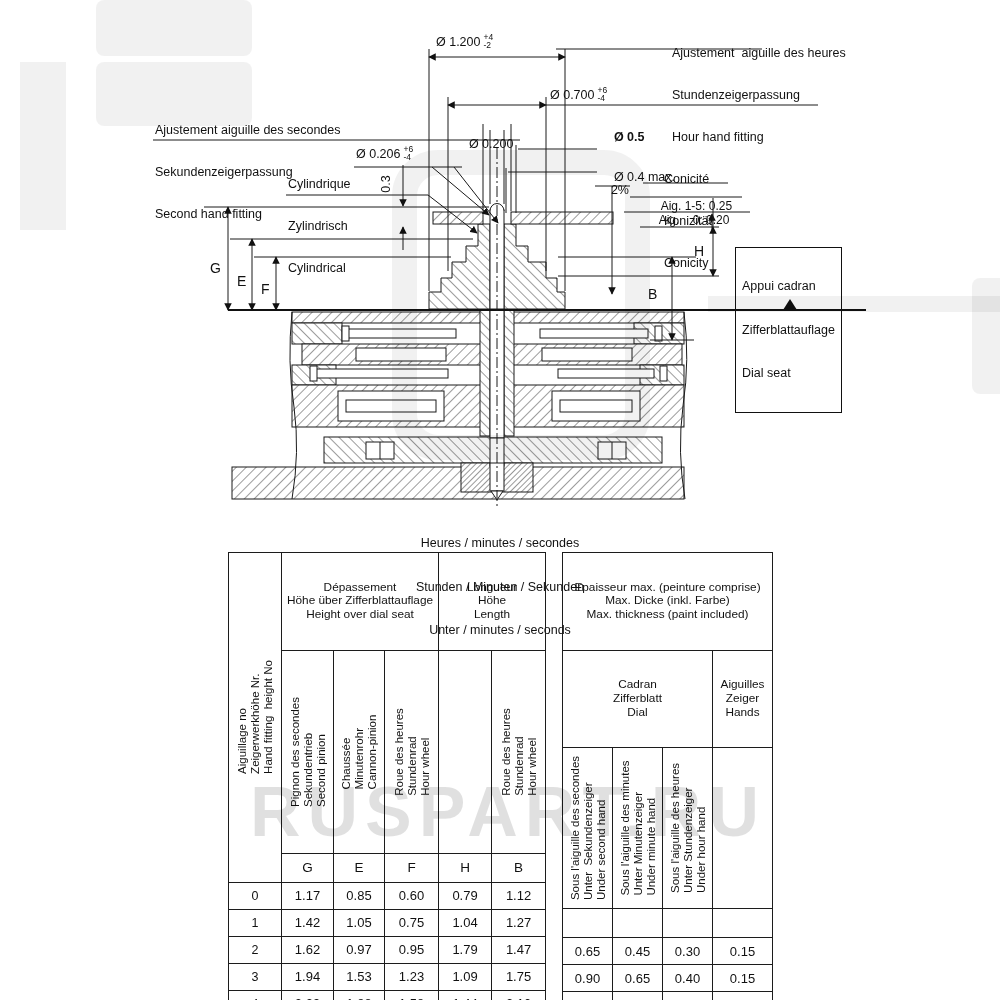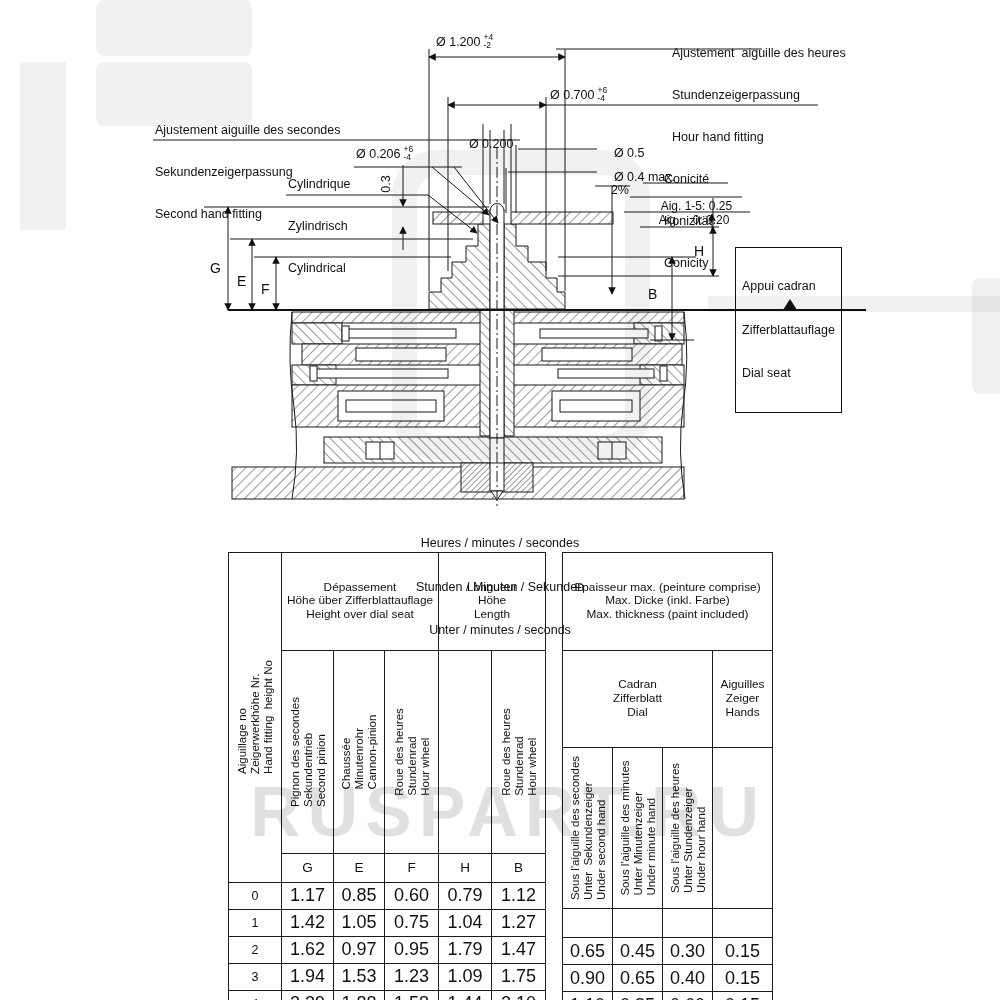--- a/index.html
+++ b/index.html
@@ -16,21 +16,21 @@
   .boxed{border:1.4px solid #111;padding:2px 6px;line-height:14.5px;background:transparent;}
   .caption{text-align:center;line-height:14.5px;}
   
   table.dt{position:absolute;border-collapse:collapse;table-layout:fixed;z-index:2;background:transparent;border:1.5px solid #161616;}
   table.dt td{border:1px solid #1c1c1c;padding:0;text-align:center;vertical-align:middle;overflow:hidden;}
   .ghead{font-size:11.8px;line-height:13.8px;white-space:pre;}
   .rotwrap{position:relative;width:100%;}
   .rcell{transform:translate(-50%,-50%) rotate(-90deg);position:absolute;left:50%;top:50%;
          white-space:pre;font-size:11.5px;line-height:13px;text-align:left;}
   .letter{font-size:13.5px;}
-  .val{font-size:18px;}
+  .val{font-size:13px;}
   .rowno{font-size:12.5px;}
   
   .wm{position:absolute;z-index:5;pointer-events:none;margin-left:20px;}
   #wm-text{left:230px;top:772px;font-size:70px;font-weight:bold;letter-spacing:7px;color:rgba(0,0,0,0.12);}
   .wm-block{background:rgba(0,0,0,0.055);border-radius:8px;}
   #wm-ring{left:372px;top:150px;width:208px;height:260px;border:25px solid rgba(0,0,0,0.055);border-radius:46px;}
 </style>
 </head>
 <body>
 
@@ -193,21 +193,21 @@
     <span class="tol"><span>+6</span><span>-4</span></span>
   </div>
   <div class="lbl" style="left:288px;top:149px;">
     <div>Cylindrique</div>
     <div>Zylindrisch</div>
     <div>Cylindrical</div>
   </div>
   <div class="lbl rot90" style="left:370px;top:170px;">
     <span>0.3</span>
   </div>
-  <div class="lbl" style="left:600px;top:132px;">
+  <div class="lbl" style="left:600px;top:116px;font-weight:bold;">
     <span>Ø 0.5</span>
   </div>
   <div class="lbl" style="left:600px;top:156px;">
     <span>Ø 0.4 max.</span>
   </div>
   <div class="lbl" style="left:597px;top:169px;">
     <span>2%</span>
   </div>
   <div class="lbl" style="left:664px;top:144px;">
     <div>Conicité</div>

